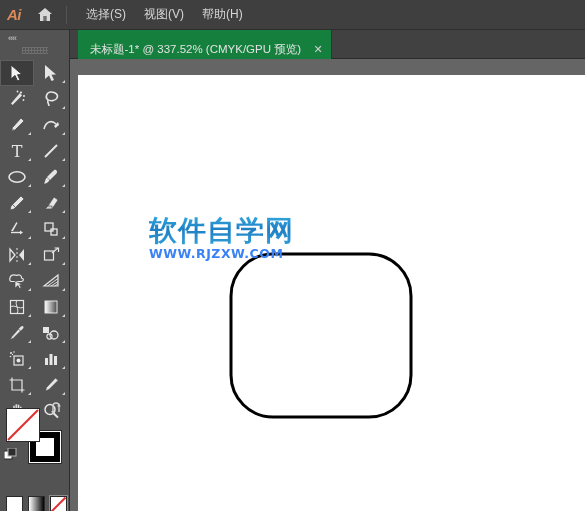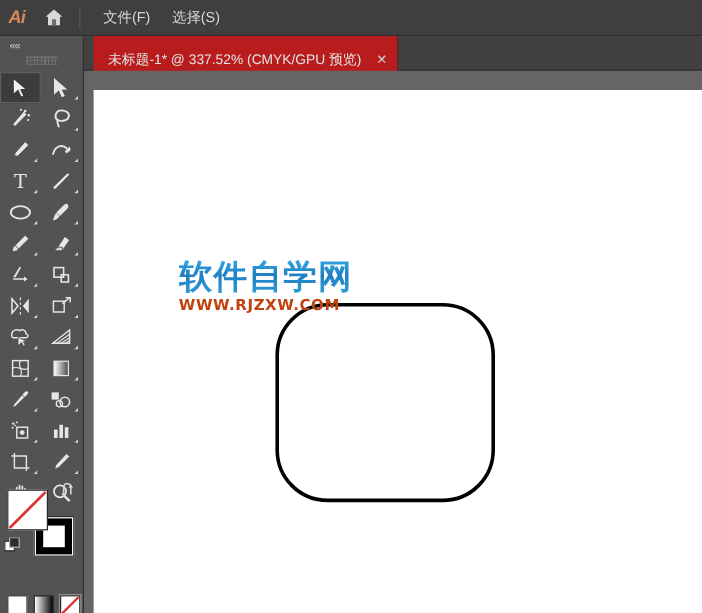--- a/index.html
+++ b/index.html
@@ -31,21 +31,21 @@
     color:#d6d6d6;font-size:12px;padding:4px 9px;white-space:nowrap;cursor:default;
   }
 
   
   .tabbar{
     position:absolute;left:70px;top:30px;width:515px;height:29px;
     background:#414141;border-bottom:1px solid #2b2b2b;box-sizing:border-box;
   }
   .tab{
     position:absolute;left:8px;top:0;height:39px;
-    background:#b91c1c;display:flex;align-items:center;
+    background:#15803d;display:flex;align-items:center;
     padding:0 6px 0 12px;box-sizing:border-box;
     border-right:1px solid #333;
   }
   .tab-title{color:#e2e2e2;font-size:11.5px;white-space:nowrap;}
   .tab-close{
     margin-left:10px;width:14px;height:14px;color:#cfcfcf;font-size:11px;
     display:flex;align-items:center;justify-content:center;border-radius:1px;
   }
 
   
@@ -122,40 +122,41 @@
     position:absolute;left:71px;top:141px;width:150px;
   }
   .wm-cn{
     font-size:28px;font-weight:bold;line-height:30px;letter-spacing:1px;
     background:linear-gradient(180deg,#31a8e0 0%,#1f7fc4 45%,#2f9fd8 100%);
     -webkit-background-clip:text;background-clip:text;color:transparent;
     font-family:"DejaVu Sans",sans-serif;
   }
   .wm-url{
     font-size:12.5px;font-weight:bold;letter-spacing:0.5px;line-height:14px;
-    color:#c2410c;font-family:"DejaVu Sans",sans-serif;margin-top:1px;
+    color:#3b82f6;font-family:"DejaVu Sans",sans-serif;margin-top:1px;
   }
 </style>
 </head>
 <body>
 
 <div id="app">
 
   <div class="menubar">
     <div class="ai-logo">Ai</div>
     <div class="home-icon">
       <svg width="16" height="15" viewBox="0 0 16 15">
         <path d="M8 1 L15 7 L13 7 L13 14 L3 14 L3 7 L1 7 Z" fill="#d8d8d8"></path>
         <rect x="6.3" y="9" width="3.4" height="5" fill="#6e6e6e"></rect>
       </svg>
     </div>
     <div class="menu-sep"></div>
     <div class="menu-items">
-      <div class="menu-item">文件(F)</div>
       <div class="menu-item">选择(S)</div>
+      <div class="menu-item">视图(V)</div>
+      <div class="menu-item">帮助(H)</div>
     </div>
   </div>
 
   <div class="tabbar">
     <div class="tab">
       <span class="tab-title">未标题-1* @ 337.52% (CMYK/GPU 预览)</span>
       <span class="tab-close">✕</span>
     </div>
   </div>
 

